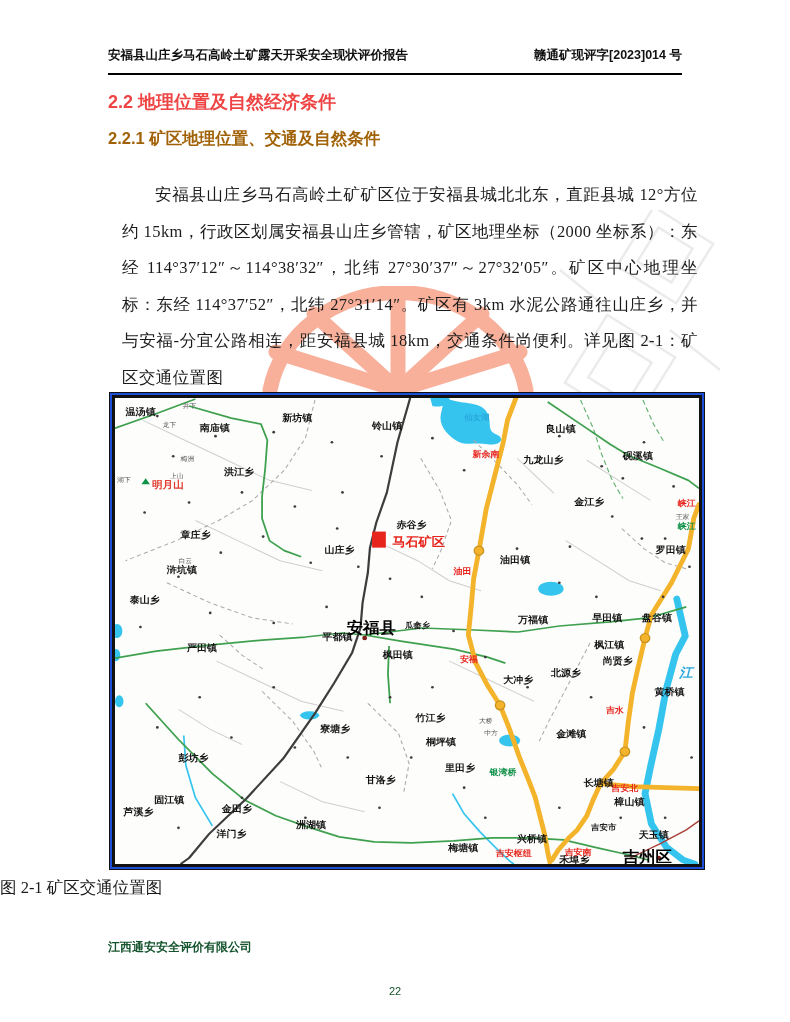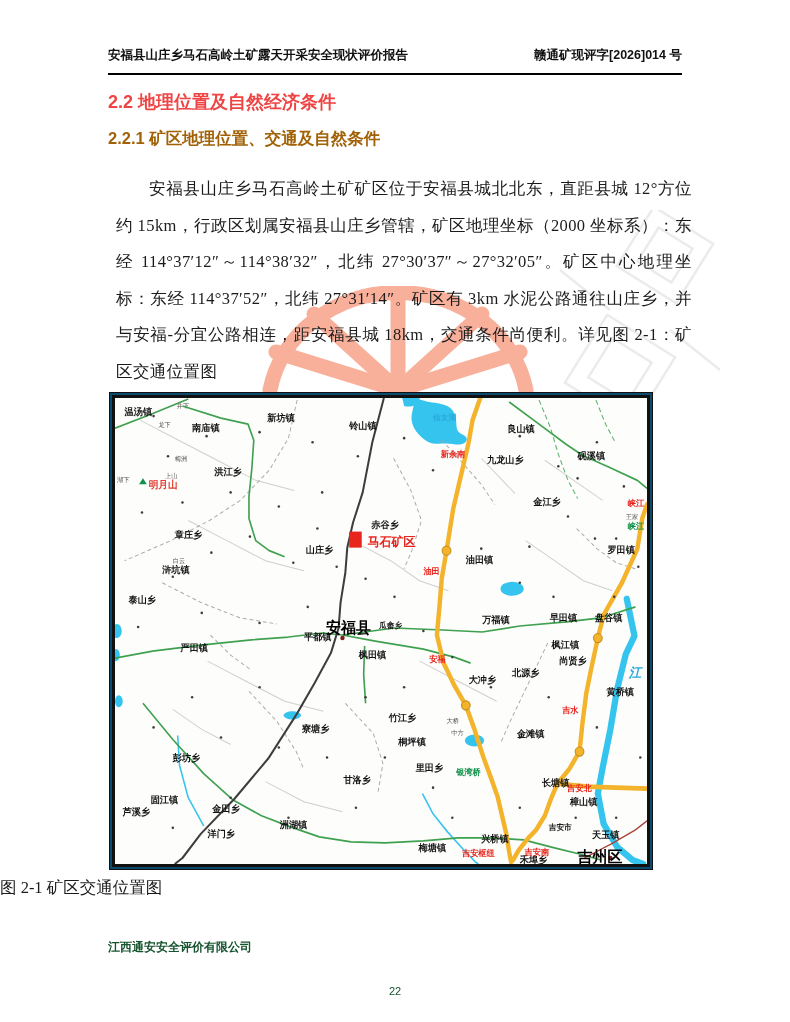--- a/index.html
+++ b/index.html
@@ -8,28 +8,28 @@
   
   .hdr{position:absolute;left:108px;right:108px;top:47px;display:flex;justify-content:space-between;
        font-family:Liberation Sans, sans-serif;font-size:12.5px;font-weight:bold;color:#111;z-index:3;}
   .hdr-rule{position:absolute;left:108px;right:108px;top:73px;height:2.2px;background:#000;z-index:3;}
   
   .h-sec{position:absolute;left:108px;top:90px;margin:0;font-family:"Liberation Sans","DejaVu Sans",sans-serif;
          font-size:18px;font-weight:bold;color:#ef4444;z-index:3;}
   .h-sub{position:absolute;left:108px;top:128px;margin:0;font-family:"Liberation Sans","DejaVu Sans",sans-serif;
          font-size:16.5px;font-weight:bold;color:#a16207;z-index:3;}
   
-  .para{position:absolute;left:108px;top:163px;width:576px;margin:8px;font-size:16.5px;line-height:36.5px;
+  .para{position:absolute;left:108px;top:163px;width:576px;margin:14px;font-size:16.5px;line-height:36.5px;
         text-align:justify;text-indent:2em;letter-spacing:.4px;z-index:2;}
   
   .wm-logo{position:absolute;left:252px;top:286px;width:292px;height:106px;opacity:.55;z-index:1;}
   .wm-gray{position:absolute;left:520px;top:210px;width:230px;height:240px;opacity:.6;z-index:0;}
   
-  .map-frame{position:absolute;left:109px;top:392px;width:544px;height:478px;box-sizing:border-box;
-             border:1px solid #111;padding:2px;background:#0c4a6e;z-index:4;}
+  .map-frame{position:absolute;left:109px;top:392px;width:596px;height:478px;box-sizing:border-box;
+             border:1px solid #111;padding:2px;background:#1d4ed8;z-index:4;}
   .map-inner{width:100%;height:100%;box-sizing:border-box;border:3px solid #111;background:#fdfdfc;}
   .map-inner svg{display:block;width:100%;height:100%;}
   
   .p-yellow{stroke:#f3b32b;stroke-width:4.6;fill:none;stroke-linecap:round;stroke-linejoin:round;}
   .p-green{stroke:#3fa14f;stroke-width:1.7;fill:none;stroke-linejoin:round;}
   .p-rail{stroke:#3d3d3d;stroke-width:2.1;fill:none;stroke-linejoin:round;}
   .p-redline{stroke:#a84038;stroke-width:1.3;fill:none;}
   .p-river{stroke:#35c4ee;stroke-width:1.6;fill:none;stroke-linejoin:round;}
   .p-riverw{stroke:#35c4ee;stroke-width:6.5;fill:none;stroke-linejoin:round;stroke-linecap:round;}
   .p-bound{stroke:#a9a9a9;stroke-width:1;fill:none;stroke-dasharray:4 3;}
@@ -57,21 +57,21 @@
        font-size:12px;font-weight:bold;color:#14532d;z-index:3;}
   .ftr .pageno{position:absolute;left:0;right:0;text-align:center;font-weight:normal;font-size:11px;margin-top:46px;}
 </style>
 </head>
 <body>
 
 <div class="page">
 
   <div class="hdr">
     <span>安福县山庄乡马石高岭土矿露天开采安全现状评价报告</span>
-    <span>赣通矿现评字[2026]014 号</span>
+    <span>赣通矿现评字[2023]014 号</span>
   </div>
   <div class="hdr-rule"></div>
 
   <h2 class="h-sec">2.2 地理位置及自然经济条件</h2>
   <h3 class="h-sub">2.2.1 矿区地理位置、交通及自然条件</h3>
 
   <div class="wm-logo">
     <svg viewBox="0 0 292 106" width="292" height="106">
       <g stroke="#f4704b" fill="none" stroke-width="15" stroke-linecap="round">
         <path d="M18,104 A130,118 0 0 1 274,104"></path>

